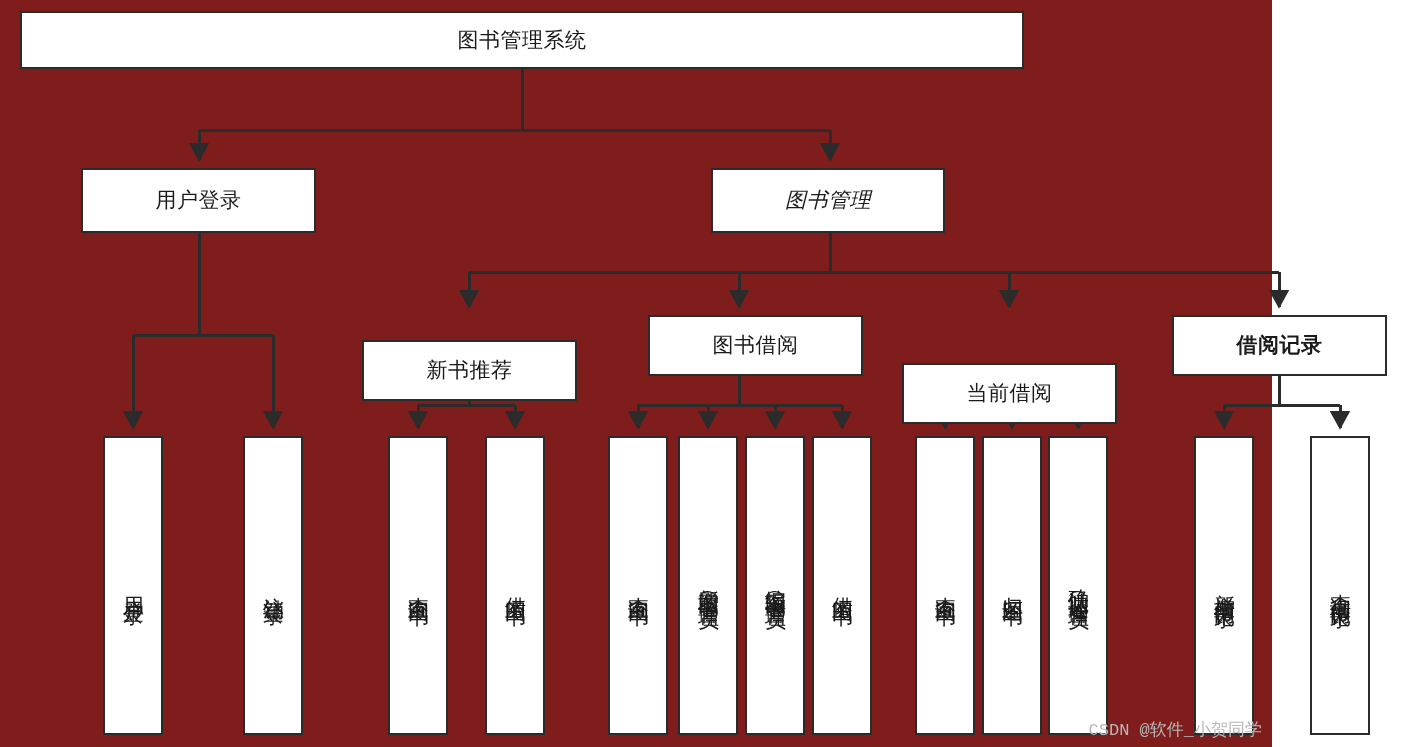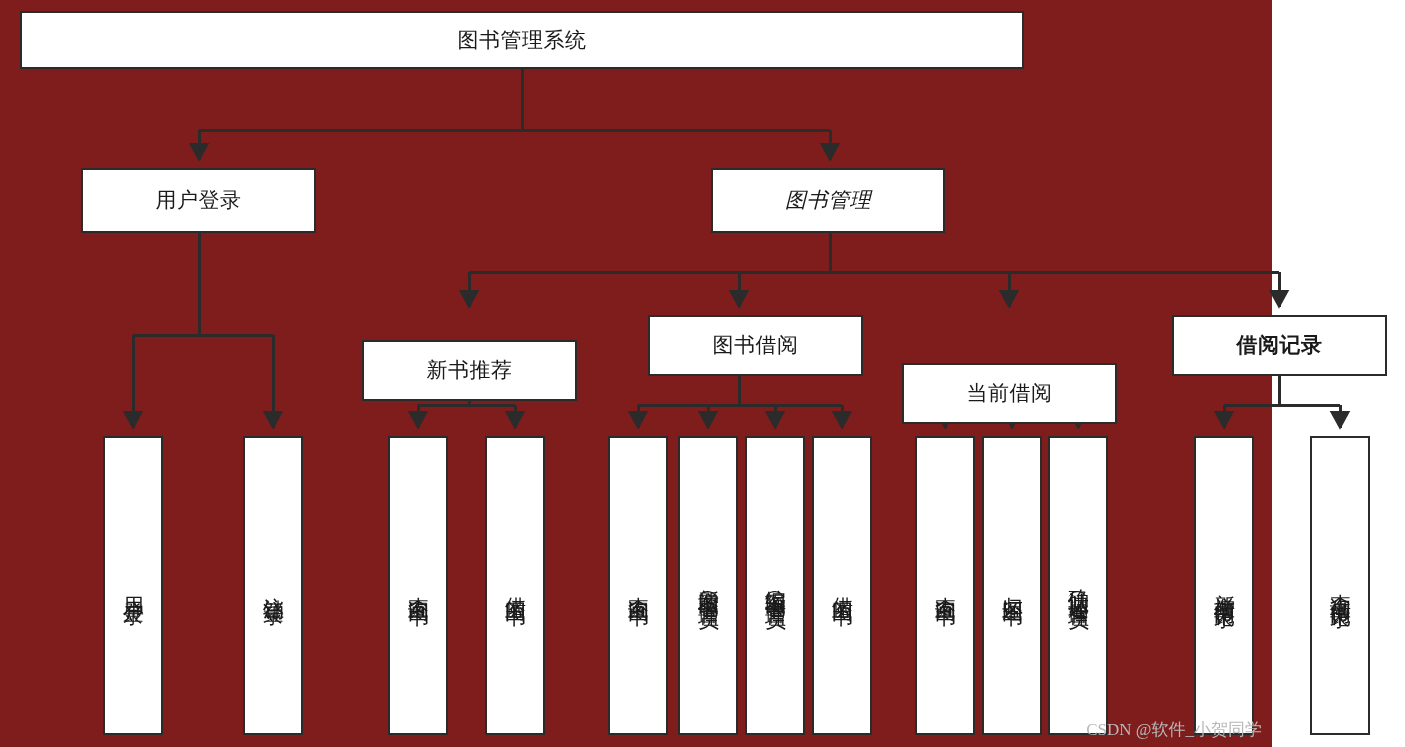--- a/index.html
+++ b/index.html
@@ -50,21 +50,21 @@
     letter-spacing: 3px;
     font-size: 21px;
   }
   .watermark {
     position: absolute;
     right: 10px;
     bottom: 6px;
     font-size: 17px;
     color: #b8b8b8;
     white-space: nowrap;
-    font-family: Liberation Serif, serif;
+    font-family: Liberation Mono, monospace;
   }
 </style>
 </head>
 <body>
 
 <div id="canvas">
 
   <svg id="edges" viewBox="0 0 1405 747" xmlns="http://www.w3.org/2000/svg">
     <defs>
       <marker id="arrow" viewBox="0 0 12 12" refX="10" refY="6" markerWidth="7" markerHeight="7" orient="auto-start-reverse">

